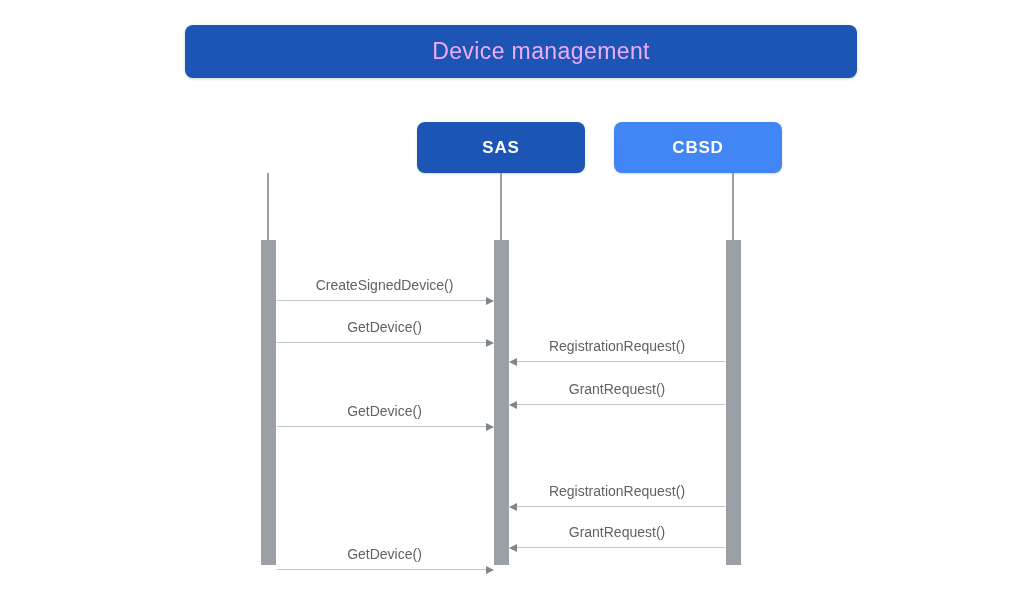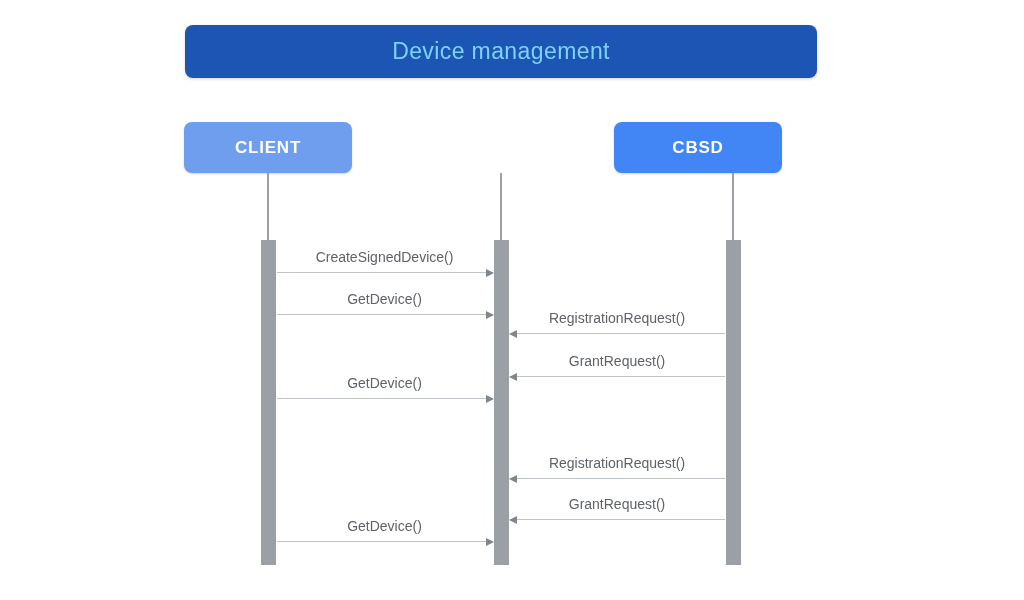--- a/index.html
+++ b/index.html
@@ -24,48 +24,48 @@
     border-radius: 8px;
     color: #ffffff;
     display: flex; align-items: center; justify-content: center;
     font-size: 17px; font-weight: 700; letter-spacing: 0.8px;
     box-shadow: 0 1px 2px rgba(60,64,67,0.22);
   }
 
   .lifeline { position: absolute; width: 1.5px; }
   .activation-bar { position: absolute; }
 
-  .message { position: absolute; height: 26px; }
+  .message { position: absolute; height: 26px; margin-top: 28px; }
   .msg-label {
     position: absolute; left: 0; right: 0; bottom: 8px;
     text-align: center; font-size: 14px; color: #5F6368;
     white-space: nowrap;
   }
   .msg-line { position: absolute; left: 0; right: 0; bottom: 0; height: 1.5px; }
   .msg-head {
     position: absolute; width: 0; height: 0; bottom: -3.8px;
     border-top: 4.5px solid transparent;
     border-bottom: 4.5px solid transparent;
   }
   .msg-head.right { right: -1px; border-left: 8px solid #80868B; }
   .msg-head.left  { left:  -1px; border-right: 8px solid #80868B; }
 </style>
 </head>
 <body>
 
 <div class="stage" id="stage">
-  <div class="title-bar" id="title-bar" style="left: 185px; top: 25px; width: 632px; height: 53px; background: rgb(29, 85, 180); color: #7dd3fc;">
+  <div class="title-bar" id="title-bar" style="left: 185px; top: 25px; width: 632px; height: 53px; background: rgb(29, 85, 180); color: #f0abfc; padding-left: 40px;">
     <span>Device management</span>
   </div>
 
-<div class="actor" style="left: 184px; top: 122px; width: 168px; height: 51px; background: rgb(111, 158, 239); color: rgb(255, 255, 255);">
-      <span>CLIENT</span>
-    </div>
     <div class="lifeline" style="left: 267.25px; top: 173px; height: 67px; background: rgb(154, 160, 166);"></div>
     <div class="activation-bar" style="left: 260.5px; top: 240px; width: 15px; height: 325px; background: rgb(154, 160, 166);"></div>
+    <div class="actor" style="left: 417px; top: 122px; width: 168px; height: 51px; background: rgb(29, 85, 180); color: rgb(255, 255, 255);">
+      <span>SAS</span>
+    </div>
     <div class="lifeline" style="left: 500.25px; top: 173px; height: 67px; background: rgb(154, 160, 166);"></div>
     <div class="activation-bar" style="left: 493.5px; top: 240px; width: 15px; height: 325px; background: rgb(154, 160, 166);"></div>
     <div class="actor" style="left: 614px; top: 122px; width: 168px; height: 51px; background: rgb(66, 133, 244); color: rgb(255, 255, 255);">
       <span>CBSD</span>
     </div>
     <div class="lifeline" style="left: 732.25px; top: 173px; height: 67px; background: rgb(154, 160, 166);"></div>
     <div class="activation-bar" style="left: 725.5px; top: 240px; width: 15px; height: 325px; background: rgb(154, 160, 166);"></div>
     <div class="message" style="left: 276.5px; top: 247px; width: 216px;">
       <div class="msg-label">CreateSignedDevice()</div>
       <div class="msg-line" style="background: rgb(191, 196, 201);"></div>

